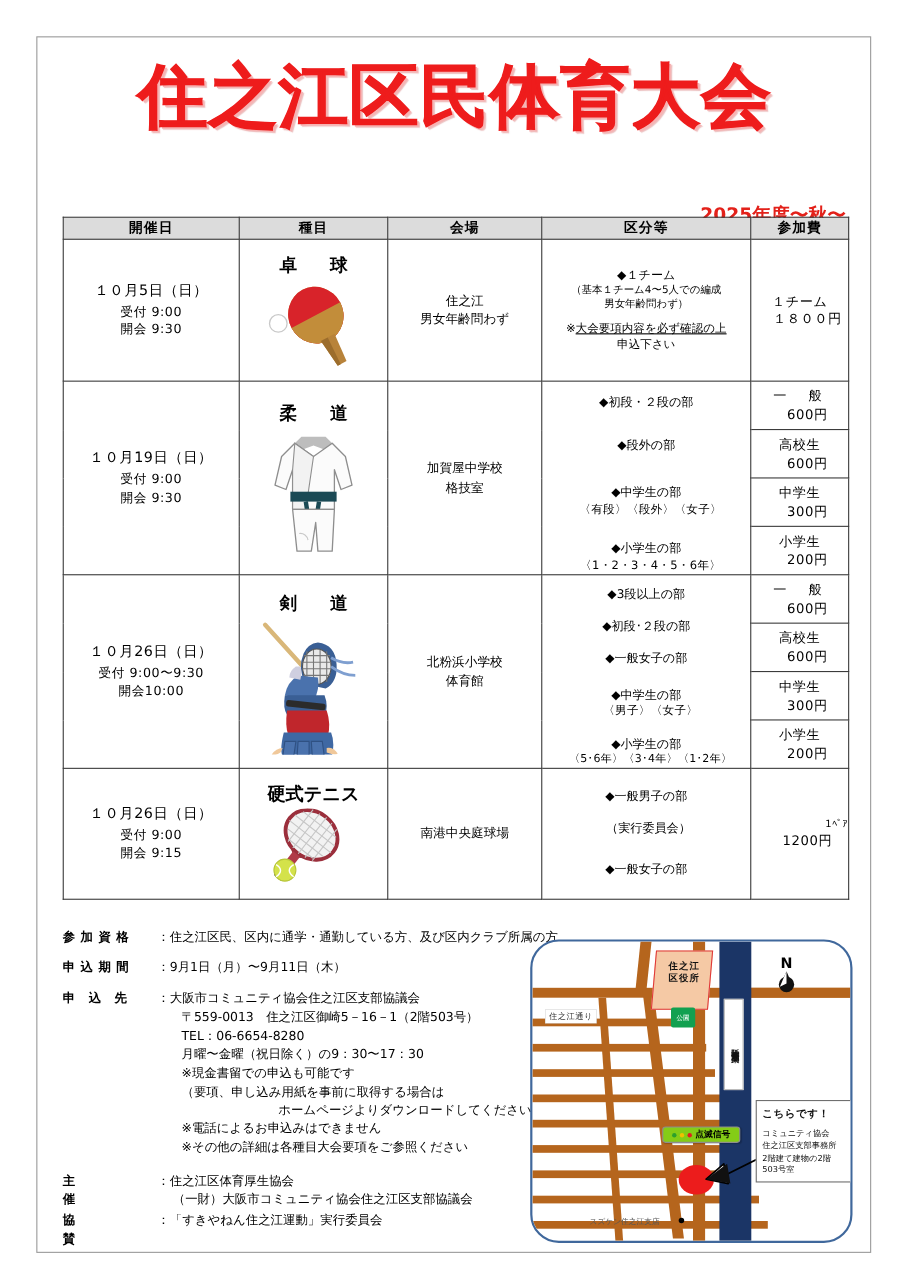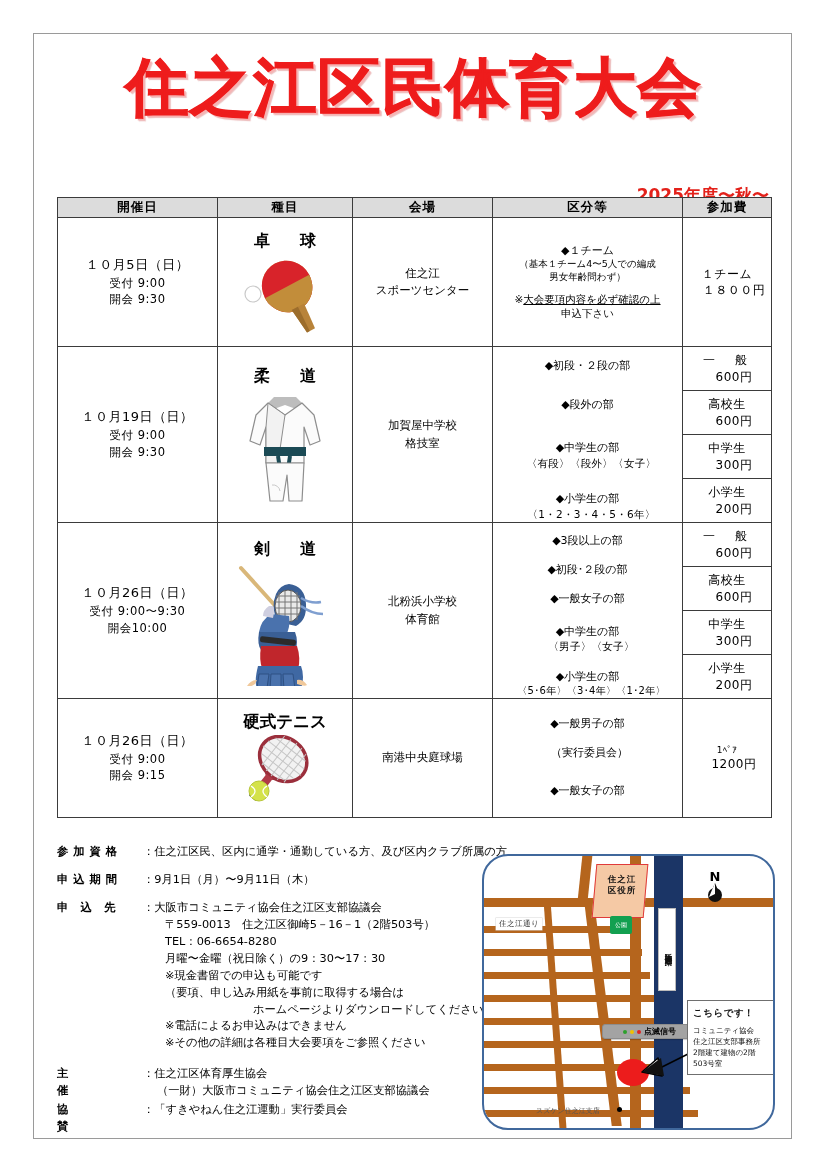--- a/index.html
+++ b/index.html
@@ -73,21 +73,21 @@
   .div-cell .sub{display:block;padding-left:8px;font-size:10.5px;letter-spacing:.3px;}
   .div-cell .small{font-size:9.5px;display:block;text-align:center;}
   .div-cell .note{margin-top:9px;font-size:10.5px;line-height:1.3;}
   .div-cell .note u{text-decoration:underline;}
 
   .fee-cell{text-align:left;font-size:12px;line-height:1.35;padding:4px 4px 4px 5px;}
   .fee-cell .ttl{display:block;letter-spacing:.5px;}
   .fee-cell .amt{display:block;padding-left:14px;letter-spacing:.5px;}
   .fee-cell .ttl.sp{letter-spacing:4px;}
   .fee-sub{border-top:1px solid #9b9b9b !important;}
-  .fee-tiny{font-size:9px;vertical-align:top;}
+  .fee-tiny{font-size:9px;vertical-align:top;text-align:right;}
 
   
   .icon-box{display:block;margin:0 auto;}
 
   
   .footer{position:absolute;left:23px;top:810px;width:714px;font-size:11.3px;}
   .frow{display:flex;margin-bottom:11px;line-height:1.5;}
   .flabel{width:86px;flex:0 0 86px;font-weight:bold;letter-spacing:.5px;}
   .flabel .sp{letter-spacing:6px;}
   .fbody{flex:1;}
@@ -123,22 +123,22 @@
     font-size:6px;color:#fff;display:flex;align-items:center;justify-content:center;
   }
   .hwy-lbl{
     position:absolute;background:#fff;border:.5px solid #bbb;
     font-size:7.5px;line-height:1.2;padding:3px 2px;text-align:center;
     writing-mode:vertical-rl;letter-spacing:1px;color:#111;font-weight:bold;
   }
   .north{position:absolute;text-align:center;}
   .north .n{font-size:13px;font-weight:bold;line-height:1;}
   .signal{
-    position:absolute;background:#a3a3a3;border:1px solid #8d8d8d;border-radius:3px;
-    padding:1px 20px;font-size:8px;font-weight:bold;display:flex;align-items:center;gap:3px;
+    position:absolute;background:#84cc16;border:1px solid #8d8d8d;border-radius:3px;
+    padding:1px 8px;font-size:8px;font-weight:bold;display:flex;align-items:center;gap:3px;
     box-shadow:1px 1px 1px rgba(0,0,0,.2);
   }
   .dot{width:4px;height:4px;border-radius:50%;display:inline-block;}
   .redmark{
     position:absolute;width:32px;height:27px;border-radius:50%;
     background:#ec1c1c;
   }
   .callout{
     position:absolute;background:#fff;border:1px solid #6f6f6f;
     font-size:7.5px;line-height:1.45;padding:5px 5px;color:#111;
@@ -190,21 +190,21 @@
               <ellipse cx="52" cy="32" rx="25" ry="26" fill="#cfa24a"></ellipse>
               <path d="M27,32 a25,26 0 0 1 50,0 a25,26 0 0 1 -50,0 Z" fill="#d8232a"></path>
               <path d="M27,32 a25,26 0 0 0 50,0 Z" fill="#c28d3a"></path>
               <path d="M45,55 L59,55 L57,82 L48,82 Z" fill="#b8833a"></path>
               <path d="M45,55 L52,55 L51,82 L48,82 Z" fill="#9c6d2c"></path>
             </g>
           </svg>
         </td>
         <td class="place-cell">
           <div>住之江</div>
-          <div>スポーツセンター</div>
+          <div>男女年齢問わず</div>
         </td>
         <td class="div-cell">
           <div class="dl">
             <span>◆１チーム</span>
             <span class="small">（基本１チーム4〜5人での編成</span>
             <span class="small">男女年齢問わず）</span>
           </div>
           <div class="note">
             <span>※</span><u>大会要項内容を必ず確認の上</u><br>
             <span>申込下さい</span>

